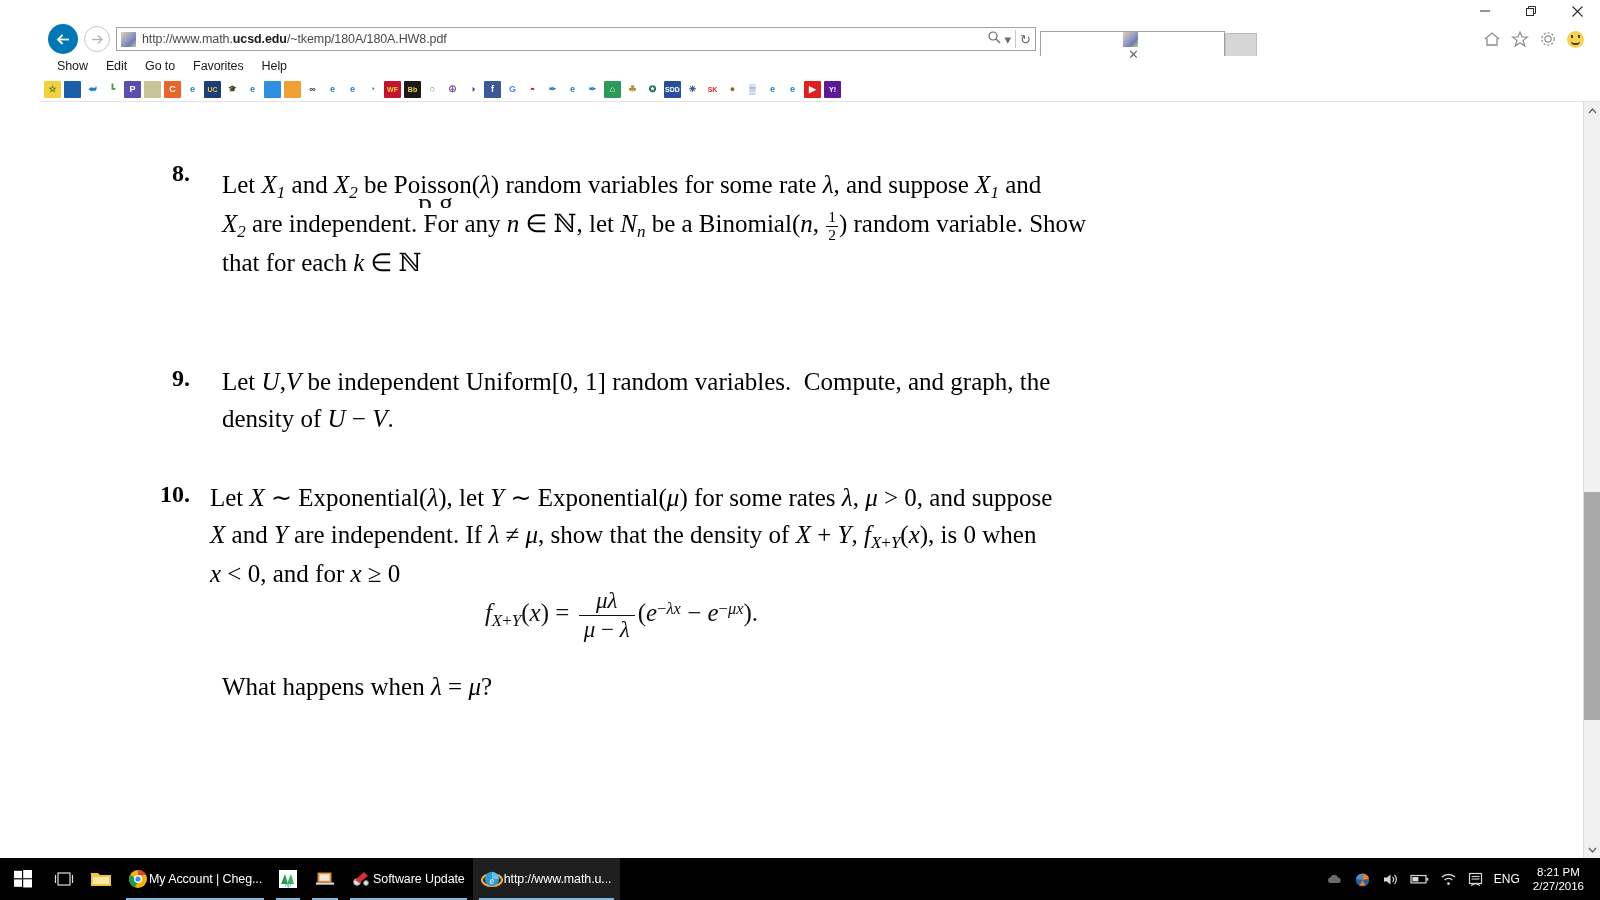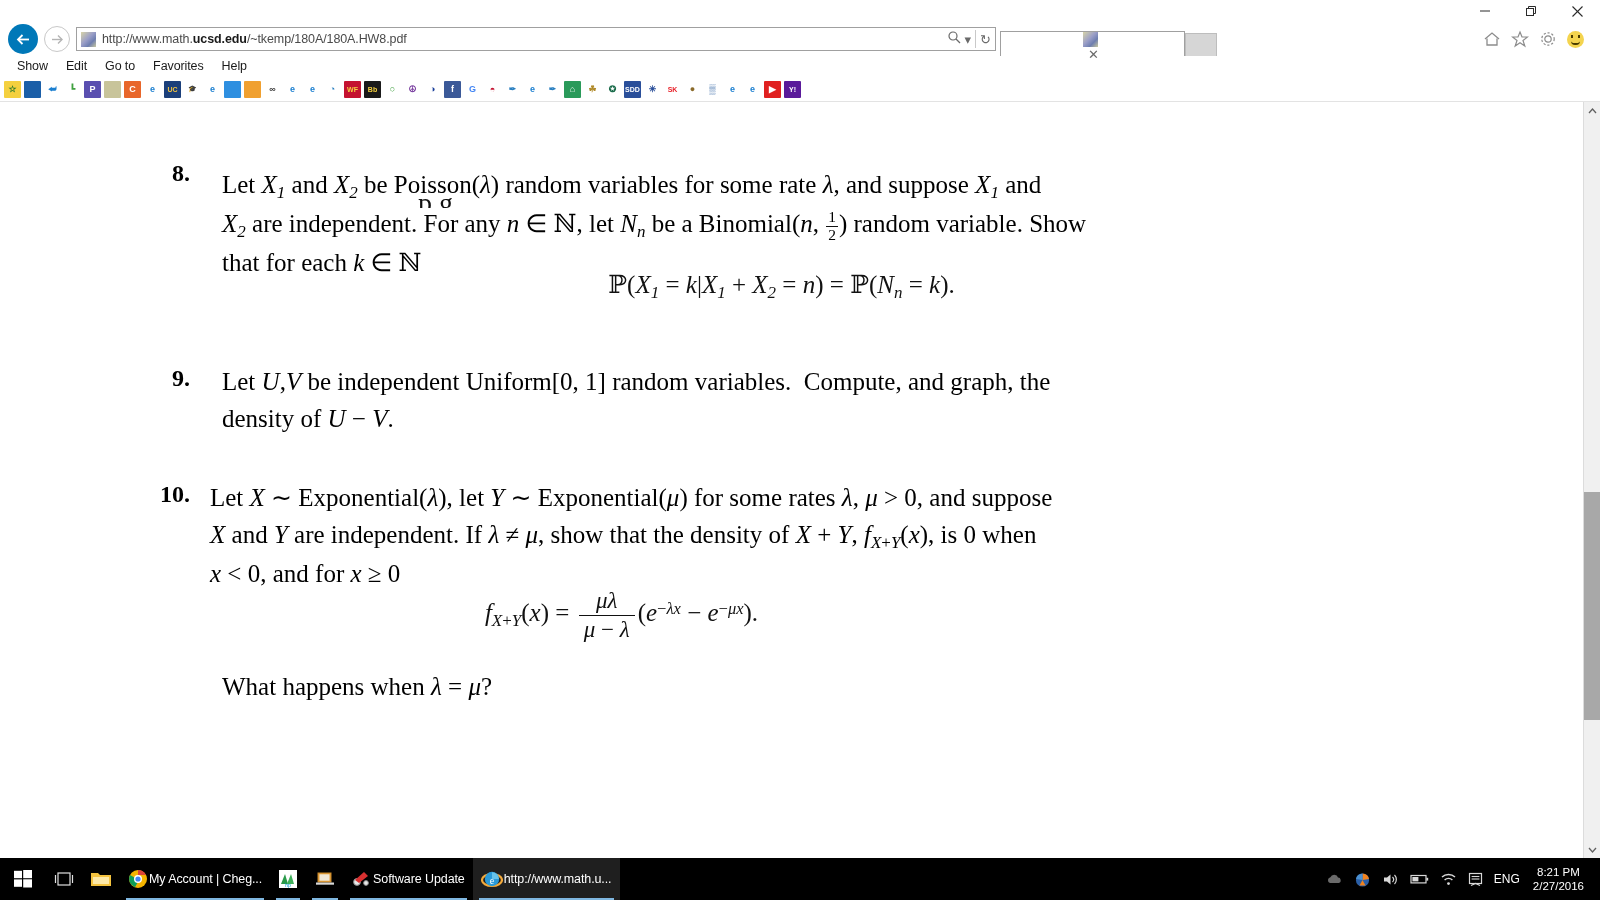--- a/index.html
+++ b/index.html
@@ -3,21 +3,21 @@
 <meta charset="utf-8">
 <style>
   * { box-sizing: border-box; margin: 0; padding: 0; }
   html, body {
     width: 1600px; height: 900px;
     font-family: "Liberation Sans", sans-serif;
     overflow: hidden; background: #ffffff;
   }
 
   
-  .browser { width: 1600px; height: 858px; background:#ffffff; position: relative; }
+  .browser { width: 1600px; height: 858px; background:#ffffff; position: relative; padding-left: 40px; }
 
   .titlerow {
     height: 22px; width: 100%;
     display: flex; justify-content: flex-end; align-items: flex-start;
     background: #ffffff;
   }
   .wbtn {
     width: 46px; height: 22px;
     display: flex; align-items: center; justify-content: center;
     font-size: 13px; color: #2b2b2b;
@@ -374,23 +374,20 @@
     <div class="pdfpage">
 
       <div class="cutline">p g</div>
 
       <div class="pnum" style="left:150px; top:58px; width:40px;">8.</div>
       <div class="problem" style="left:222px; top:56px;margin-top:8px;">
         <span class="ptext">Let <i class="mv">X</i><span class="sub"><i class="mv">1</i></span> and <i class="mv">X</i><span class="sub"><i class="mv">2</i></span> be Poisson(<i class="mv">λ</i>) random variables for some rate <i class="mv">λ</i>, and suppose <i class="mv">X</i><span class="sub"><i class="mv">1</i></span> and</span>
         <span class="ptext"><i class="mv">X</i><span class="sub"><i class="mv">2</i></span> are independent. For any <i class="mv">n</i> ∈ <span class="bb">ℕ</span>, let <i class="mv">N</i><span class="sub"><i class="mv">n</i></span> be a Binomial(<i class="mv">n</i>, <span class="frac"><span class="num">1</span><span class="den">2</span></span>) random variable. Show</span>
         <span class="ptext">that for each <i class="mv">k</i> ∈ <span class="bb">ℕ</span></span>
       </div>
-      <div class="eqn" style="left:0; top:168px;">
-        <span class="bb">ℙ</span>(<i class="mv">X</i><span class="sub"><i class="mv">1</i></span> = <i class="mv">k</i>|<i class="mv">X</i><span class="sub"><i class="mv">1</i></span> + <i class="mv">X</i><span class="sub"><i class="mv">2</i></span> = <i class="mv">n</i>) = <span class="bb">ℙ</span>(<i class="mv">N</i><span class="sub"><i class="mv">n</i></span> = <i class="mv">k</i>).
-      </div>
 
       <div class="pnum" style="left:150px; top:263px; width:40px;">9.</div>
       <div class="problem" style="left:222px; top:261px;">
         <span class="ptext">Let <i class="mv">U</i>,<i class="mv">V</i> be independent Uniform[0, 1] random variables. &nbsp;Compute, and graph, the</span>
         <span class="ptext">density of <i class="mv">U</i> − <i class="mv">V</i>.</span>
       </div>
 
       <div class="pnum" style="left:140px; top:379px; width:50px;">10.</div>
       <div class="problem" style="left:210px; top:377px;">
         <span class="ptext">Let <i class="mv">X</i> ∼ Exponential(<i class="mv">λ</i>), let <i class="mv">Y</i> ∼ Exponential(<i class="mv">μ</i>) for some rates <i class="mv">λ</i>, <i class="mv">μ</i> &gt; 0, and suppose</span>

